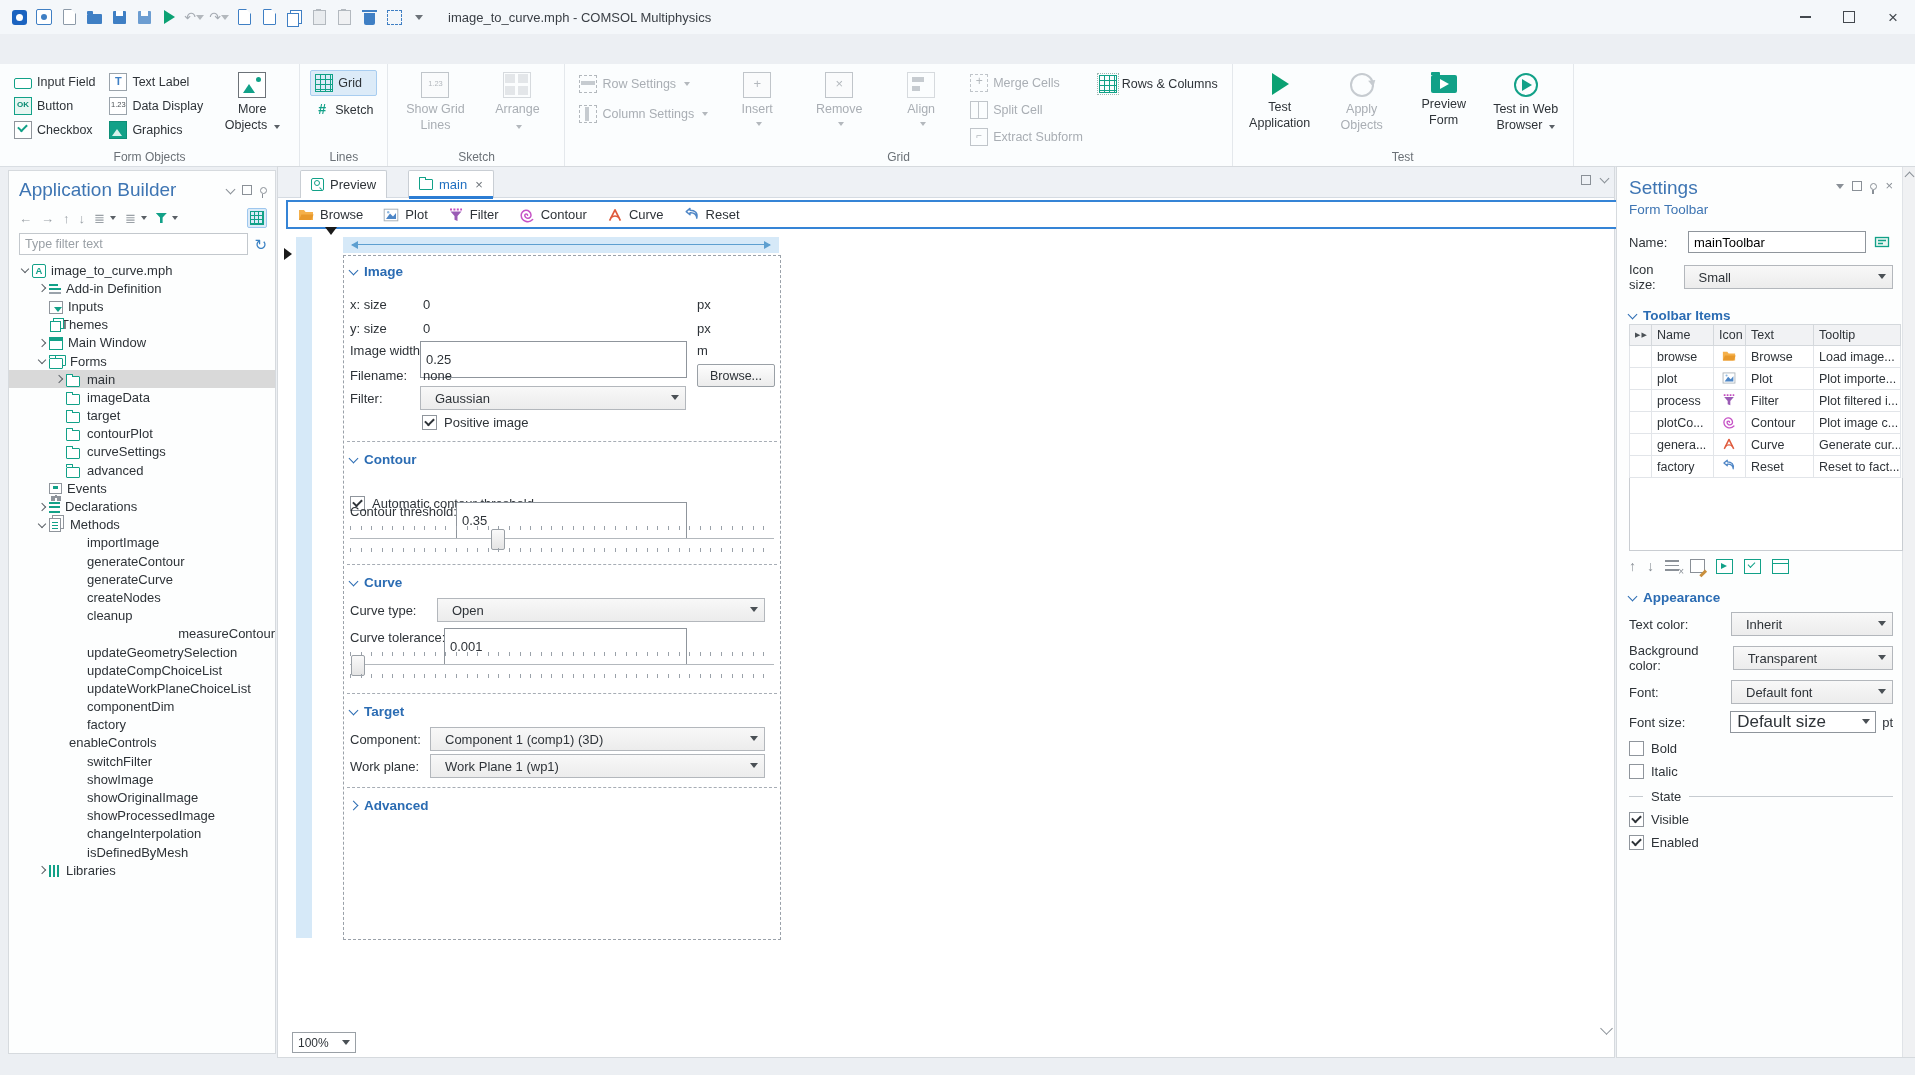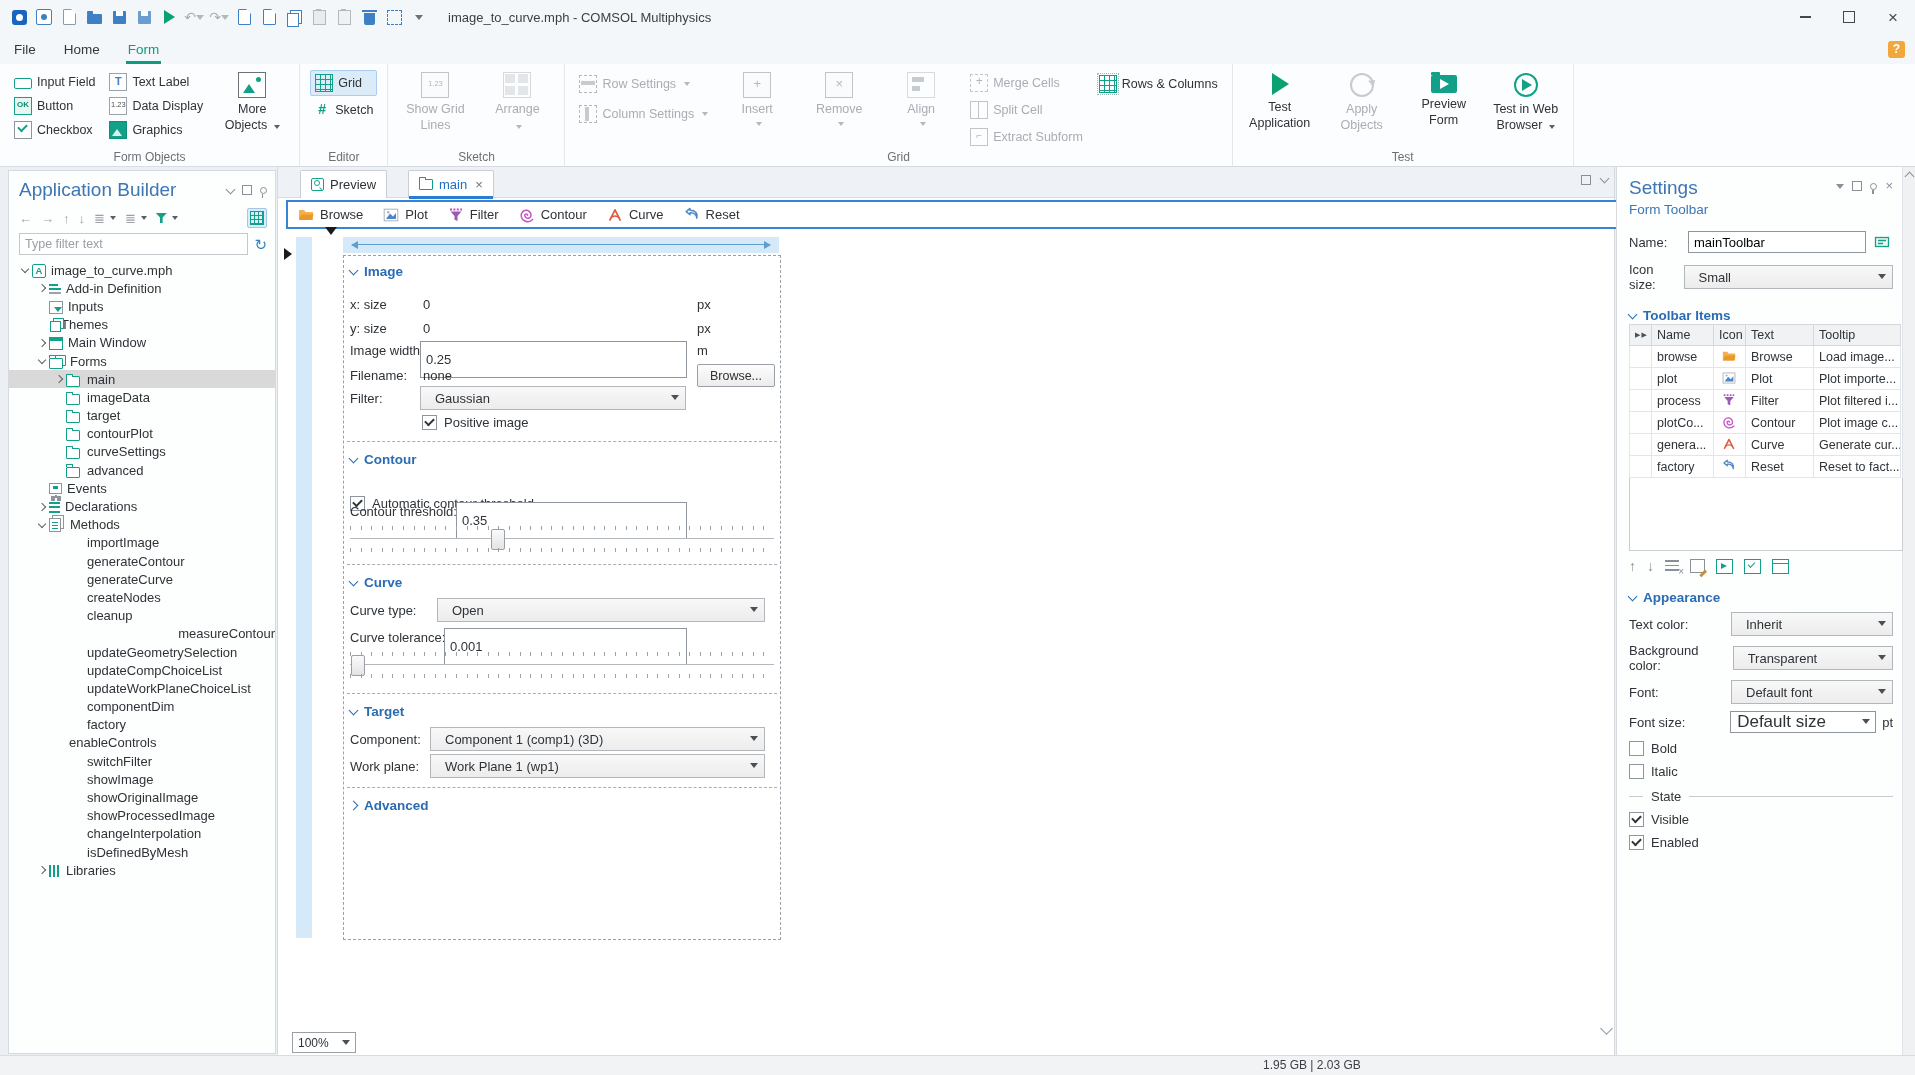--- a/index.html
+++ b/index.html
@@ -318,26 +318,20 @@
       <span class="wbtn">
           <span class="wmin"></span>
         </span>
       <span class="wbtn">
           <span class="wmax"></span>
         </span>
       <span class="wbtn wclose">×</span>
     </div>
   </div>
 
-  <div id="menubar">
-    <span class="mtab">File</span>
-    <span class="mtab">Home</span>
-    <span class="mtab active">Form</span>
-    <span id="help-badge">?</span>
-  </div>
 
   <div id="ribbon">
     <div class="rgroup">
       <div class="fo-grid">
         <div class="rbtn-sm">
             <span class="ri ri-inputfield"></span>
             <span>Input Field</span>
           </div>
         <div class="rbtn-sm">
             <span class="ri ri-button">OK</span>
@@ -371,21 +365,21 @@
       <div class="stack2">
         <div class="rbtn-sm hl">
             <span class="ri ri-grid"></span>
             <span>Grid</span>
           </div>
         <div class="rbtn-sm">
             <span class="ri ri-sketch">#</span>
             <span>Sketch</span>
           </div>
       </div>
-      <div class="rg-label">Editor</div>
+      <div class="rg-label">Lines</div>
     </div>
 
     <div class="rgroup">
       <div class="rbtn-lg disabled">
         <span class="rli rli-gridlines"></span>
         <span>Show Grid Lines</span>
       </div>
       <div class="rbtn-lg disabled">
         <span class="rli rli-arrange"></span>
         <span><span>Arrange</span><br><span class="caret"></span></span>
@@ -1072,16 +1066,13 @@
           <span>Visible</span>
         </div>
         <div class="schk">
           <span class="cbox on"></span>
           <span>Enabled</span>
         </div>
       </div>
     </div>
   </div>
 
-  <div id="statusbar">
-    <span id="mem" able="false">1.95 GB | 2.03 GB</span>
-  </div>
 </div>
 
 </body></html>

